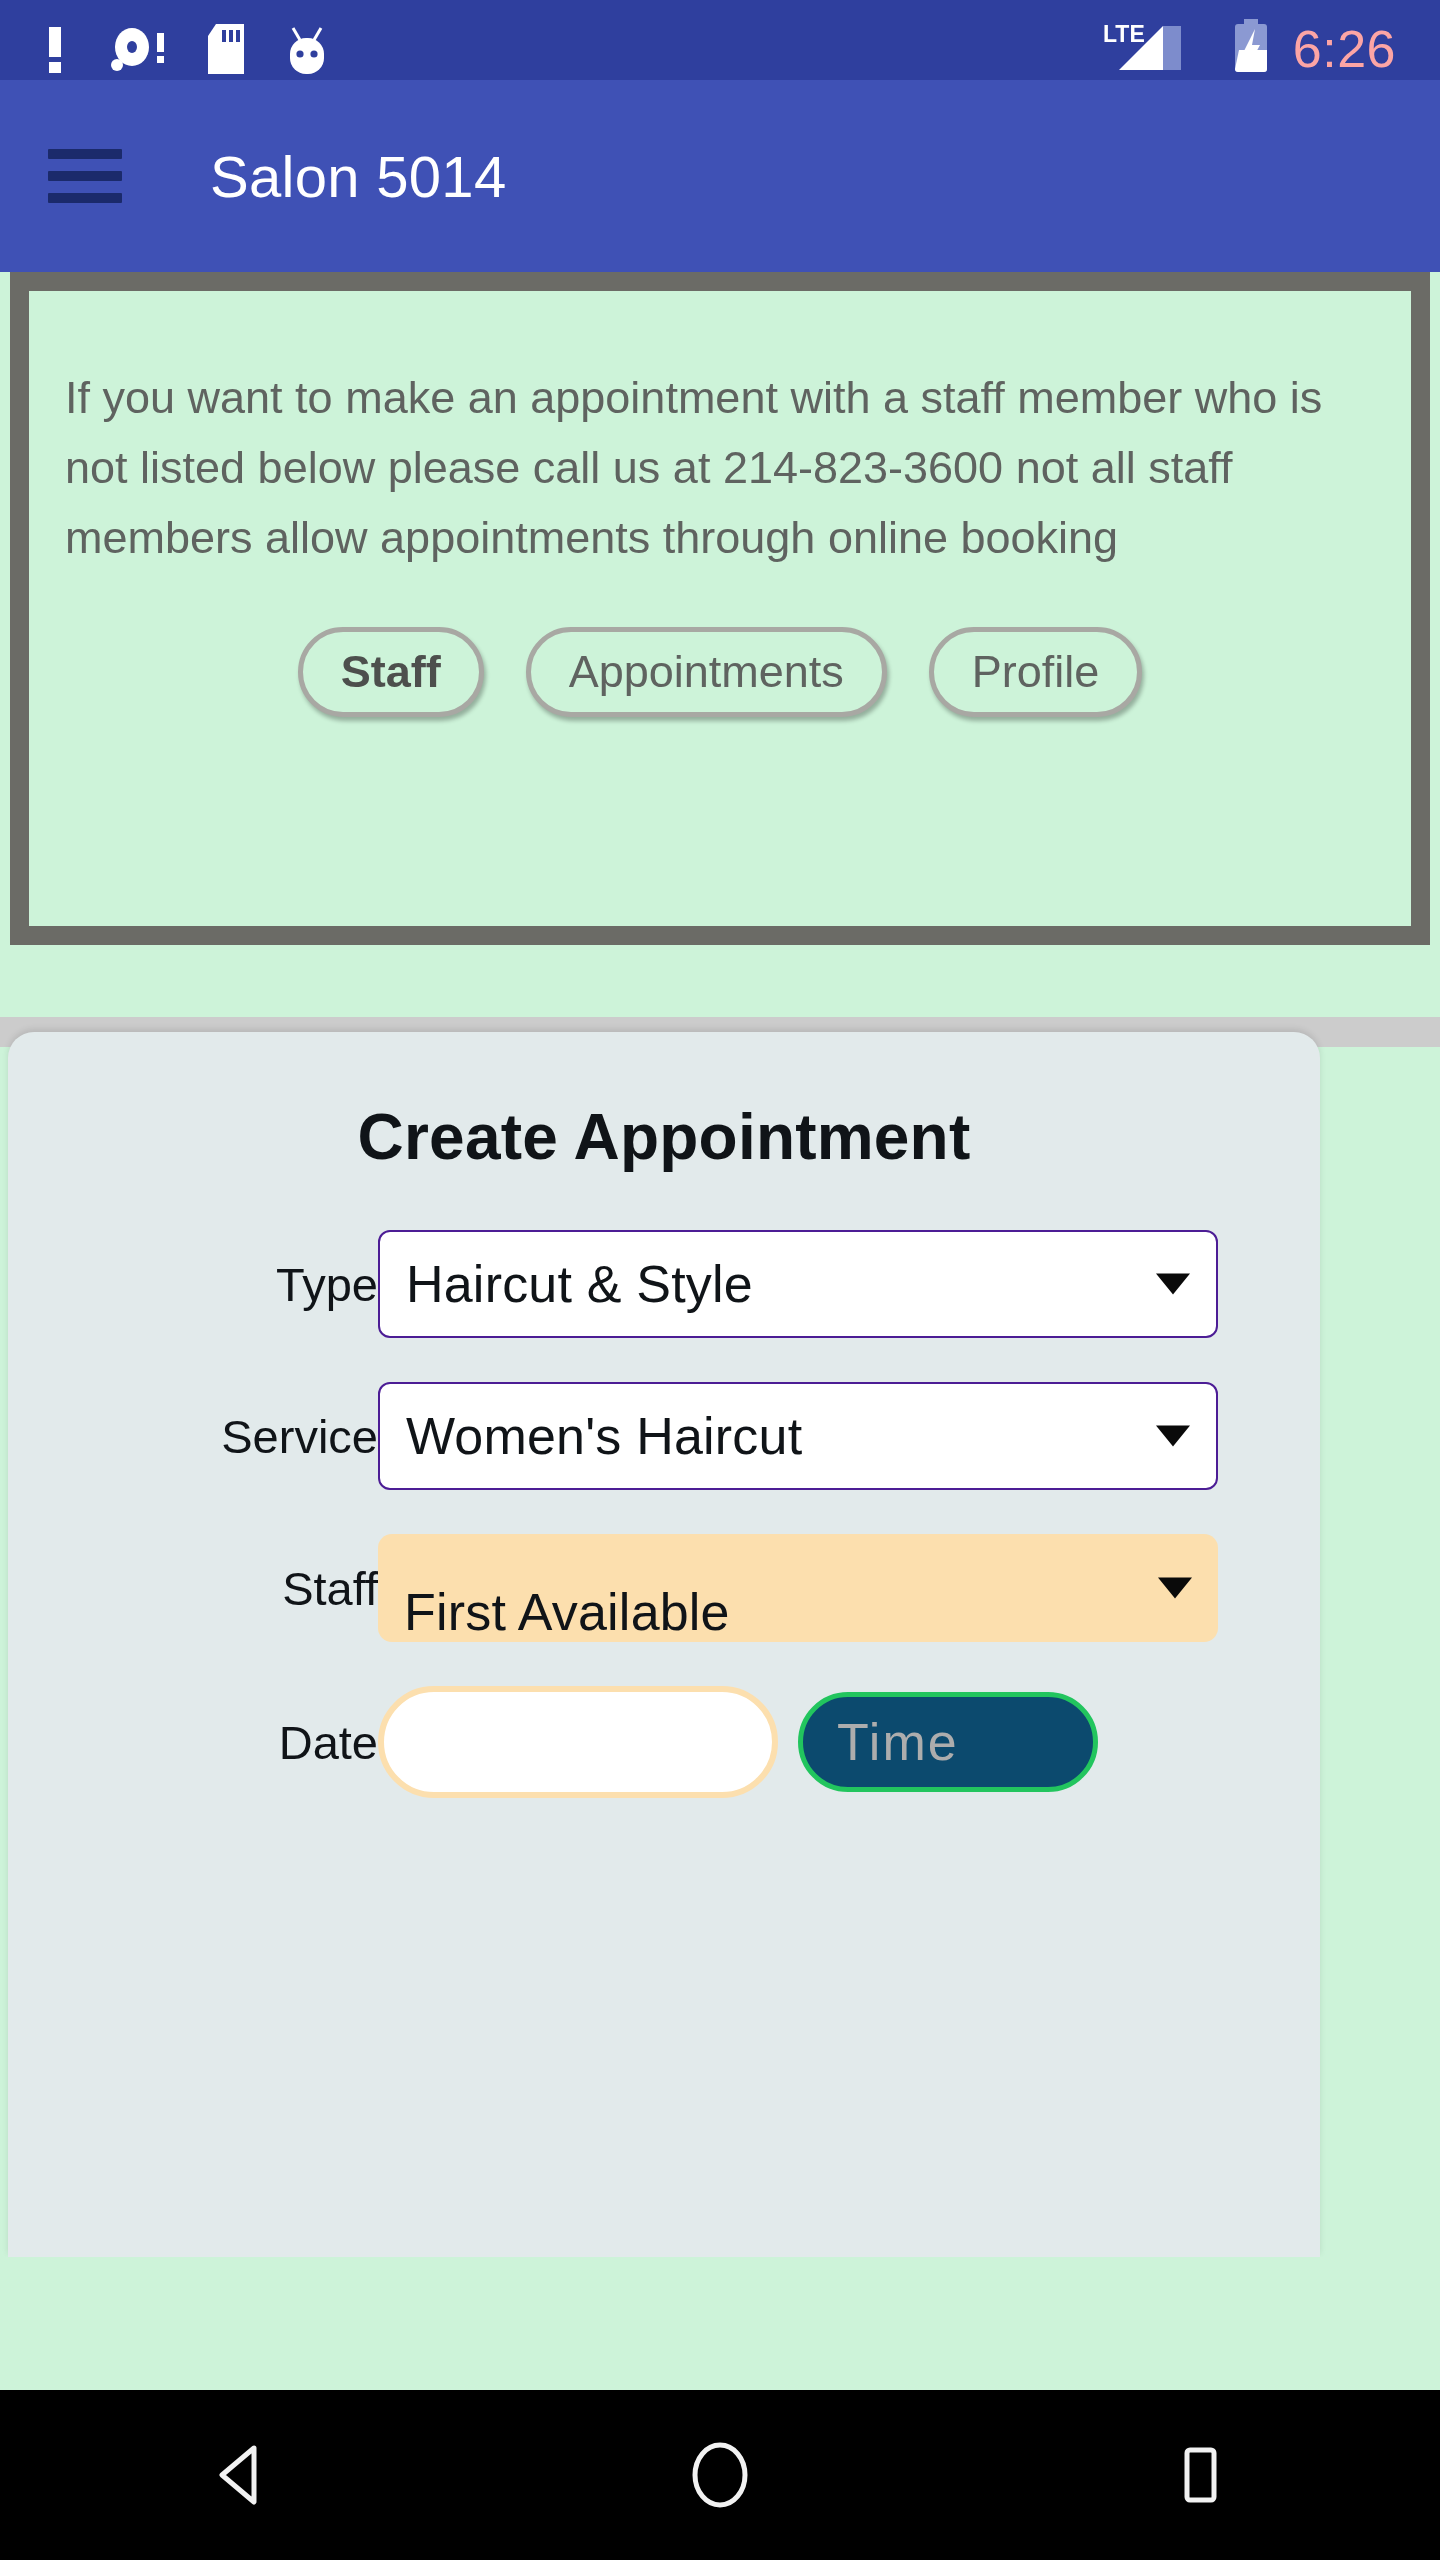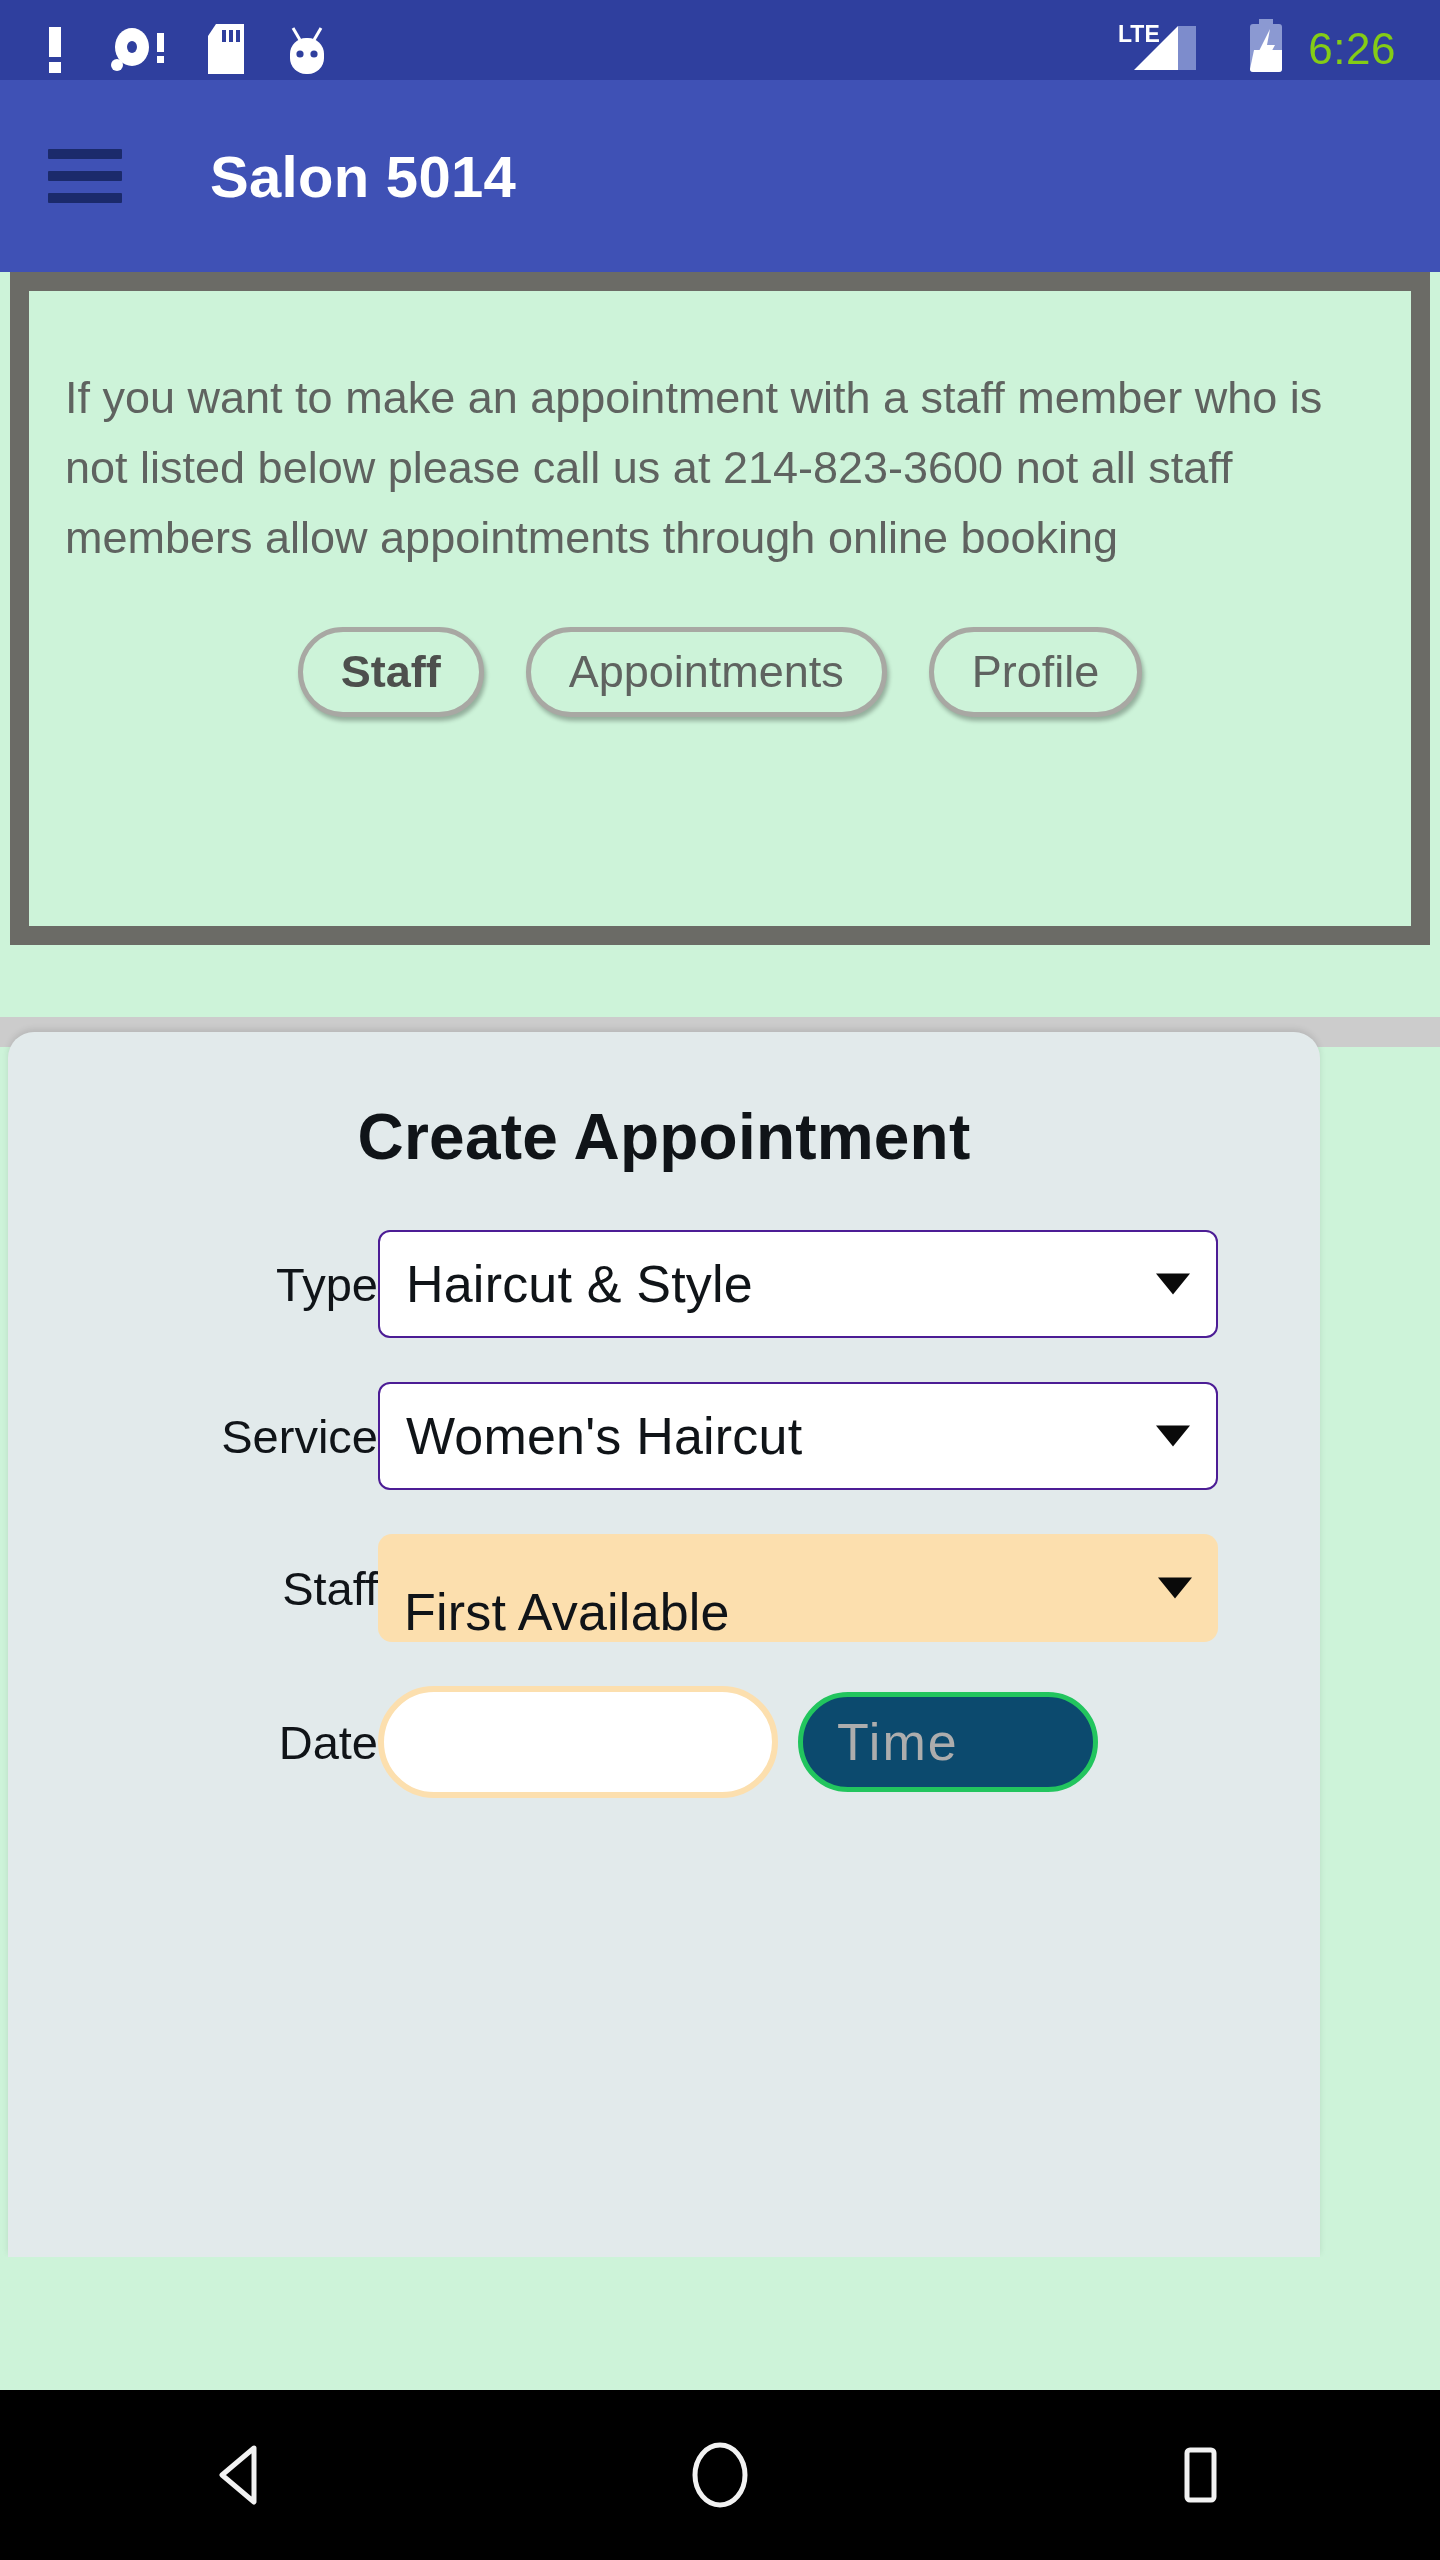--- a/index.html
+++ b/index.html
@@ -12,32 +12,32 @@
   #screen { position:relative; width:1440px; height:2560px; background:#cdf3d9; }
 
   
   .statusbar {
     position:absolute; top:0; left:0; width:1440px; height:80px;
     background:#2f3f9e; display:flex; align-items:flex-end;
     padding:0 44px 0 40px;
   }
   .sb-left { display:flex; align-items:center; gap:38px; }
   .sb-right { margin-left:auto; display:flex; align-items:center; gap:20px; }
-  .sb-clock { color:#84cc16; font-size:44px; letter-spacing:0.5px; font-weight:400; }
+  .sb-clock { color:#fca5a5; font-size:52px; letter-spacing:0.5px; font-weight:400; }
   .ic { display:block; }
 
   
   .appbar {
     position:absolute; top:80px; left:0; width:1440px; height:192px;
     background:#3f51b5; display:flex; align-items:center;
   }
   .hamburger { width:76px; height:76px; margin-left:48px; display:flex;
                flex-direction:column; justify-content:center; gap:12px; }
   .hamburger span { display:block; height:10px; width:74px; background:#1b2a6b; border-radius:1px; }
-  .appbar-title { color:#ffffff; font-size:58px; font-weight:700; margin-left:86px; letter-spacing:0.3px; }
+  .appbar-title { color:#ffffff; font-size:58px; font-weight:400; margin-left:86px; letter-spacing:0.3px; }
 
   
   .notice-wrap {
     position:absolute; top:272px; left:10px; width:1420px; height:673px;
     background:#6b6b66; padding:19px;
   }
   .notice {
     width:100%; height:100%; background:#cdf3d9; padding:72px 36px 0 36px;
   }
   .notice-text {

